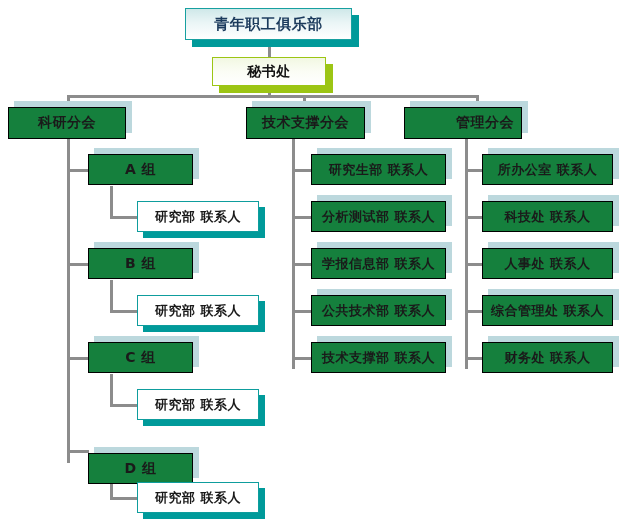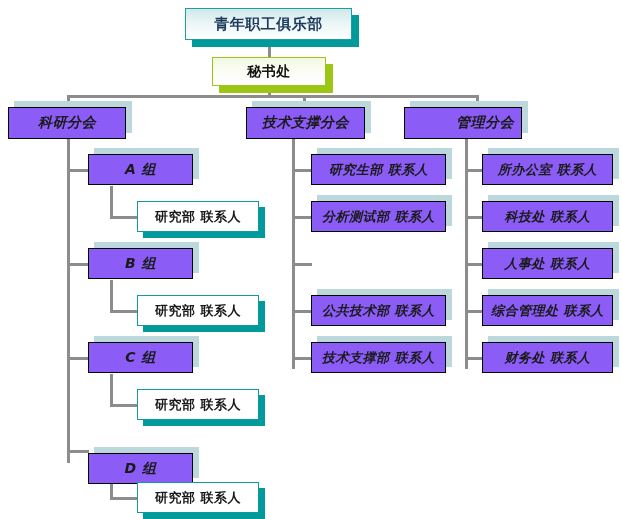--- a/index.html
+++ b/index.html
@@ -37,23 +37,23 @@
   
   .box.sec{
     border:1.5px solid #9cc514;
     background:linear-gradient(180deg,#f2f8e2 0%,#fbfdf5 50%,#ffffff 100%);
     box-shadow:7px 7px 0 0 #9cc514;
     font-size:14px;font-weight:bold;color:#141414;
   }
   
   .box.plain{
     border:1.6px solid #000000;
-    background:#8b5cf6;
+    background:#15803d;
     box-shadow:6px -6px 0 0 #bcd8dd;
-    font-size:14px;font-weight:bold;font-style:italic;
+    font-size:14px;font-weight:bold;
   }
   
   .box.leaf{
     border:1.6px solid #0e9d9d;
     background:#ffffff;
     box-shadow:6px 6px 0 0 #009a9a;
     font-size:13px;font-weight:bold;
   }
   .box.small{font-size:13px;}
 </style>
@@ -116,20 +116,21 @@
   <div class="box leaf" style="left:137px;top:295px;width:122px;height:31px;">研究部  联系人</div>
 
   <div class="box plain" style="left:88px;top:342px;width:105px;height:31px;">C 组</div>
   <div class="box leaf" style="left:137px;top:389px;width:122px;height:31px;">研究部  联系人</div>
 
   <div class="box plain" style="left:88px;top:435px;width:105px;height:31px;margin-top:18px;">D 组</div>
   <div class="box leaf" style="left:137px;top:482px;width:122px;height:31px;">研究部  联系人</div>
 
   <div class="box plain small" style="left:311px;top:154px;width:135px;height:31px;">研究生部  联系人</div>
   <div class="box plain small" style="left:311px;top:201px;width:135px;height:31px;">分析测试部  联系人</div>
+  <div class="box plain small" style="left:311px;top:248px;width:135px;height:31px;">学报信息部  联系人</div>
   <div class="box plain small" style="left:311px;top:295px;width:135px;height:31px;">公共技术部  联系人</div>
   <div class="box plain small" style="left:311px;top:342px;width:135px;height:31px;">技术支撑部  联系人</div>
 
   <div class="box plain small" style="left:482px;top:154px;width:131px;height:31px;">所办公室  联系人</div>
   <div class="box plain small" style="left:482px;top:248px;width:131px;height:31px;">人事处  联系人</div>
   <div class="box plain small" style="left:482px;top:201px;width:131px;height:31px;">科技处  联系人</div>
   <div class="box plain small" style="left:482px;top:295px;width:131px;height:31px;">综合管理处  联系人</div>
   <div class="box plain small" style="left:482px;top:342px;width:131px;height:31px;">财务处  联系人</div>
 
 </div>

